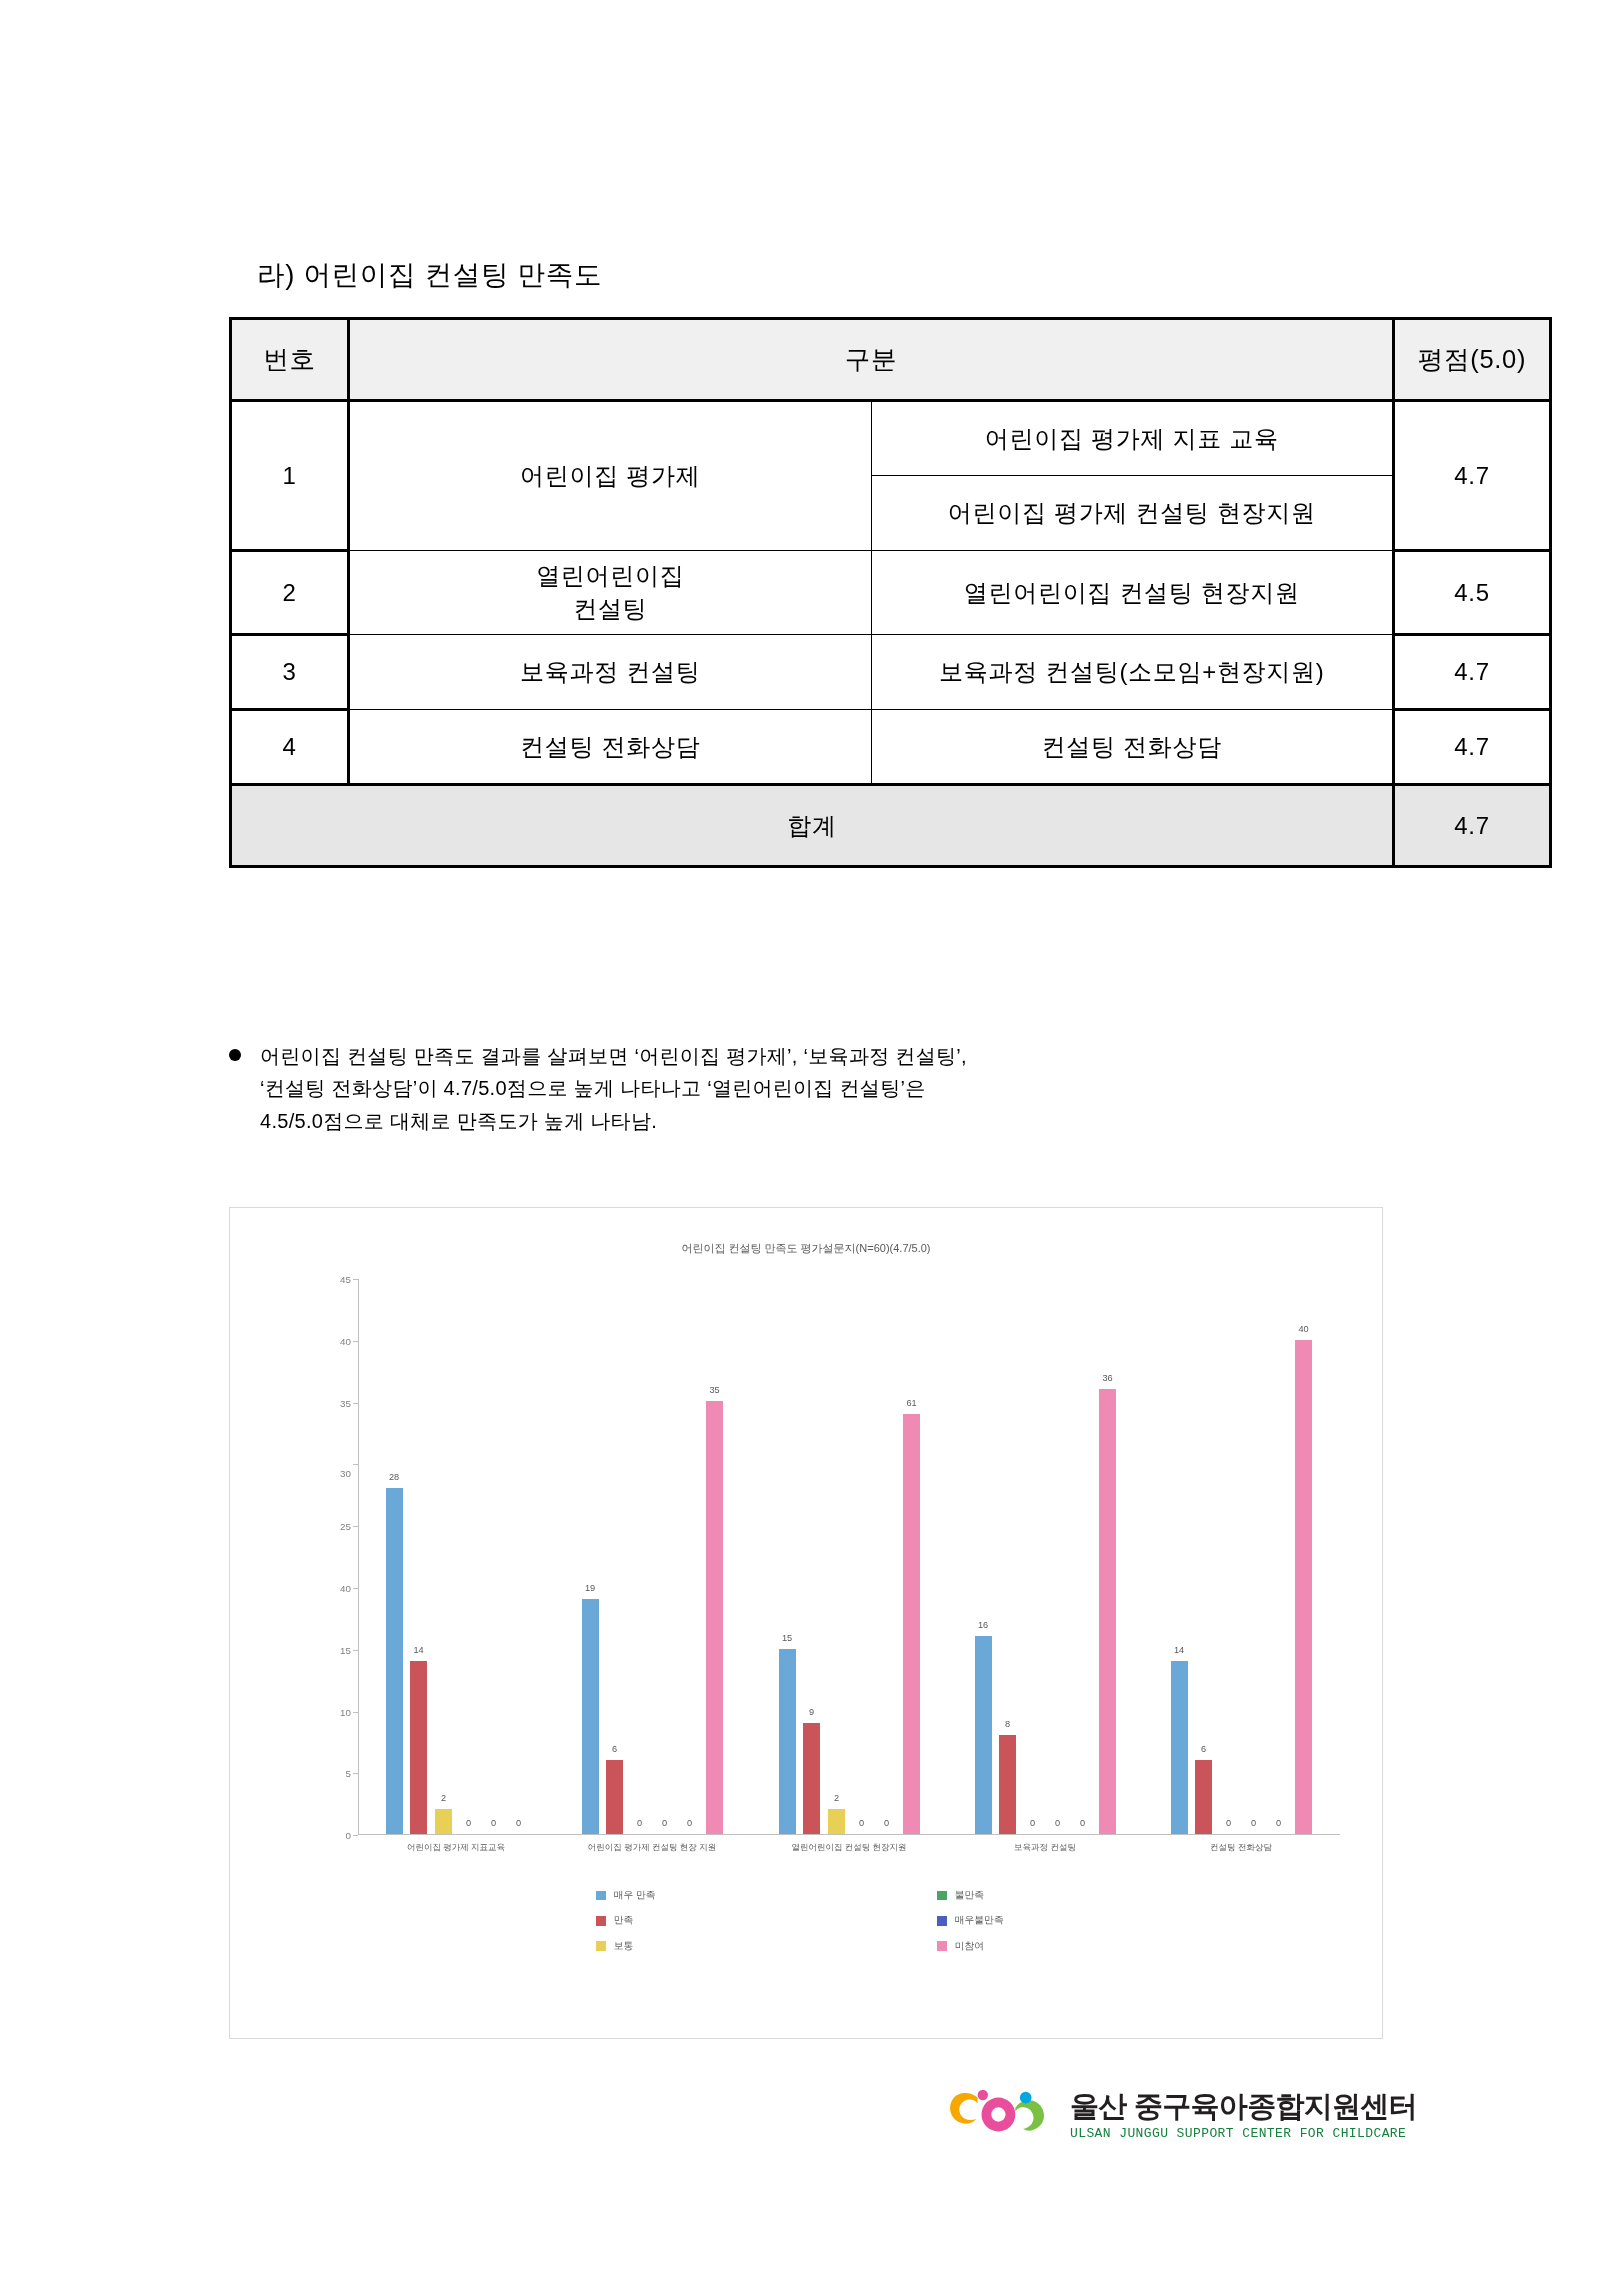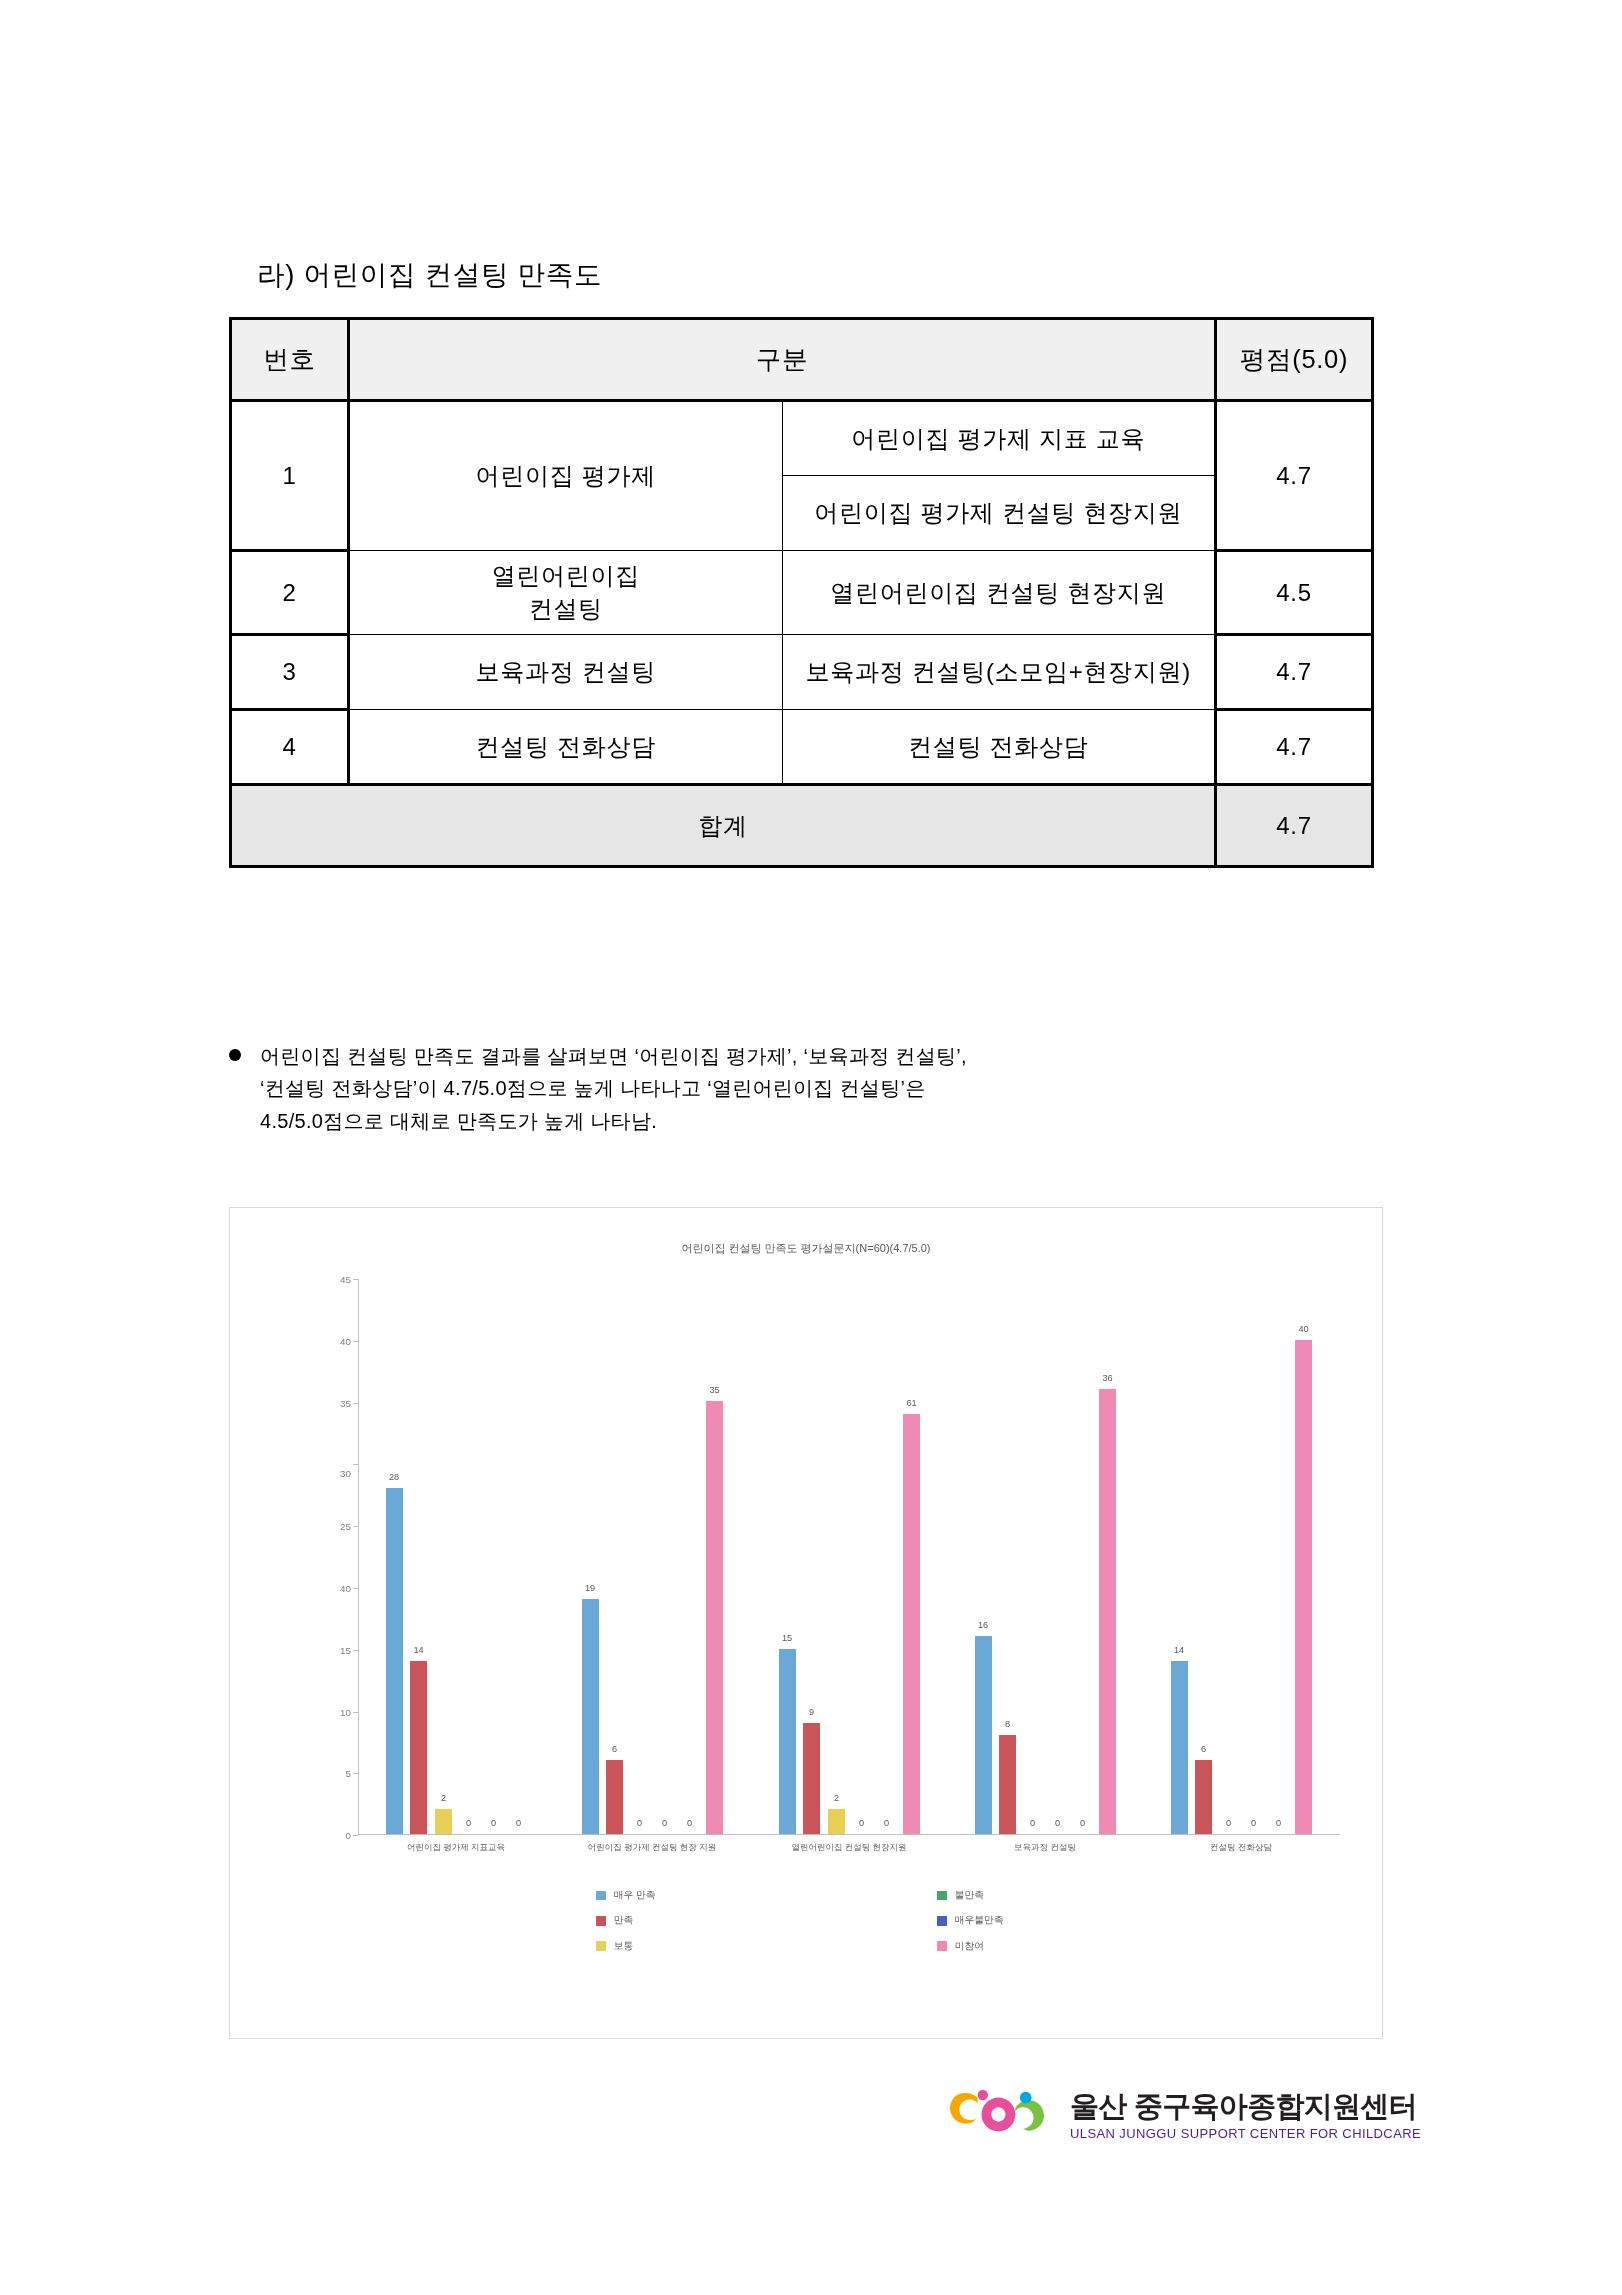--- a/index.html
+++ b/index.html
@@ -31,21 +31,21 @@
   }
   
   .tbl-wrap {
     position: absolute;
     left: 229px;
     top: 317px;
     width: 1145px;
   }
   table.satisfaction {
     border-collapse: collapse;
-    width: 1145px;
+    width: 1323px;
     table-layout: fixed;
   }
   table.satisfaction td, table.satisfaction th {
     border: 1.3px solid #000;
     font-weight: normal;
     font-size: 24px;
     text-align: center;
     vertical-align: middle;
     padding: 0;
     letter-spacing: 0.7px;
@@ -221,22 +221,23 @@
     letter-spacing: -0.7px;
     color: #231f20;
     white-space: nowrap;
   }
   .logo-text-sub {
     position: absolute;
     left: 128px;
     top: 48px;
     font-size: 13px;
     letter-spacing: 0.4px;
-    color: #4c1d95;
-    white-space: nowrap;
+    color: #15803d;
+    white-space: nowrap;
+    font-family: Liberation Mono, monospace;
   }
 </style>
 </head>
 <body>
 
 <div class="page">
 
   <div class="section-heading">라) 어린이집 컨설팅 만족도</div>
 
   <div class="tbl-wrap">

